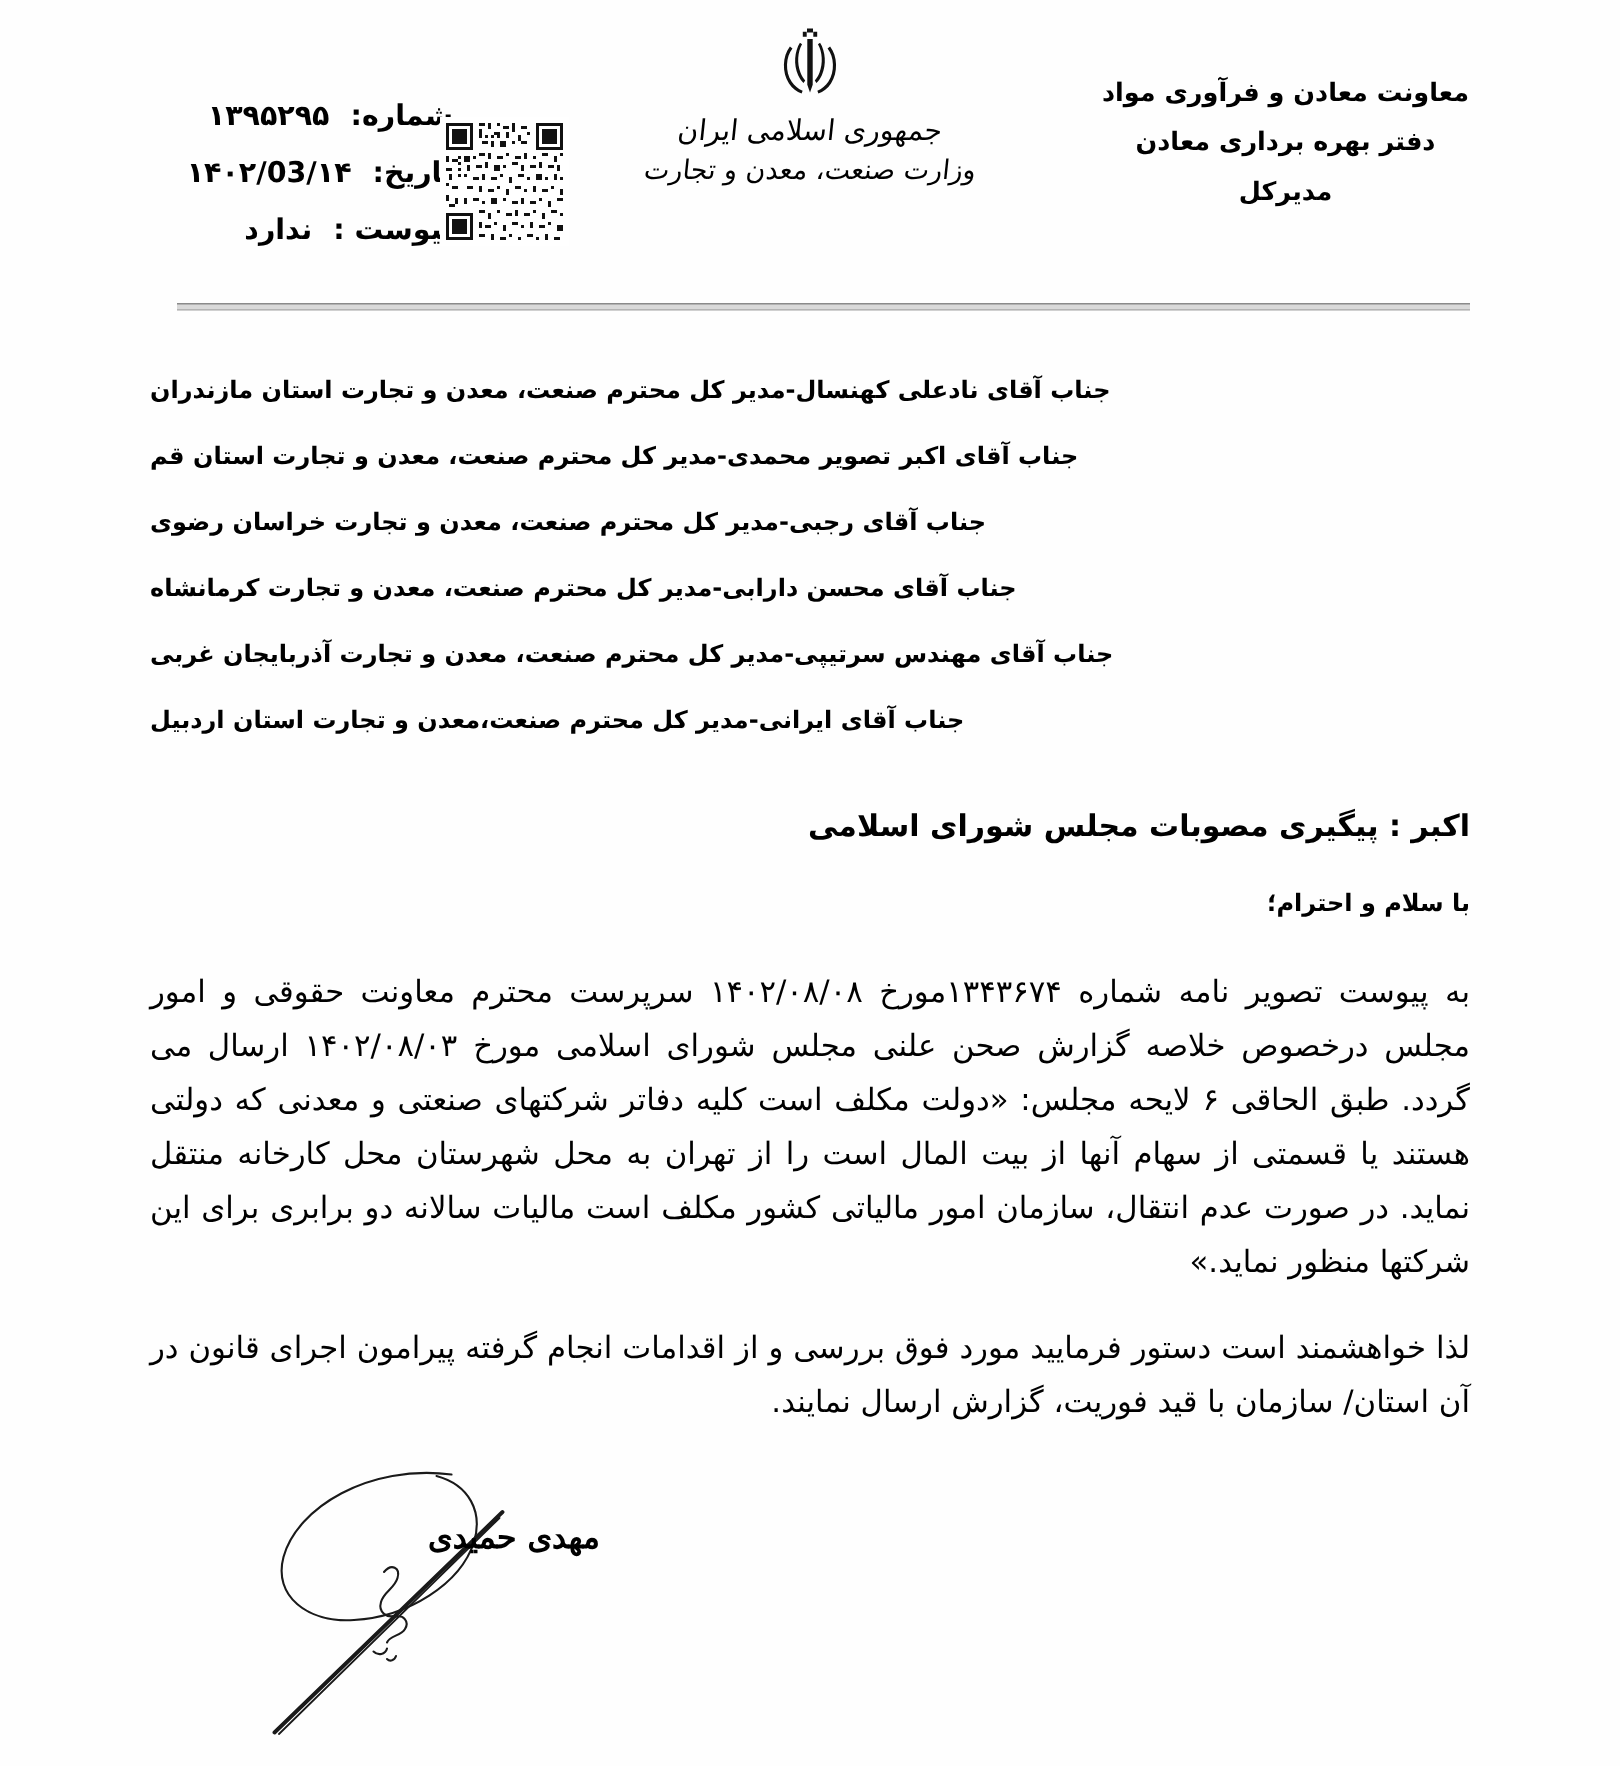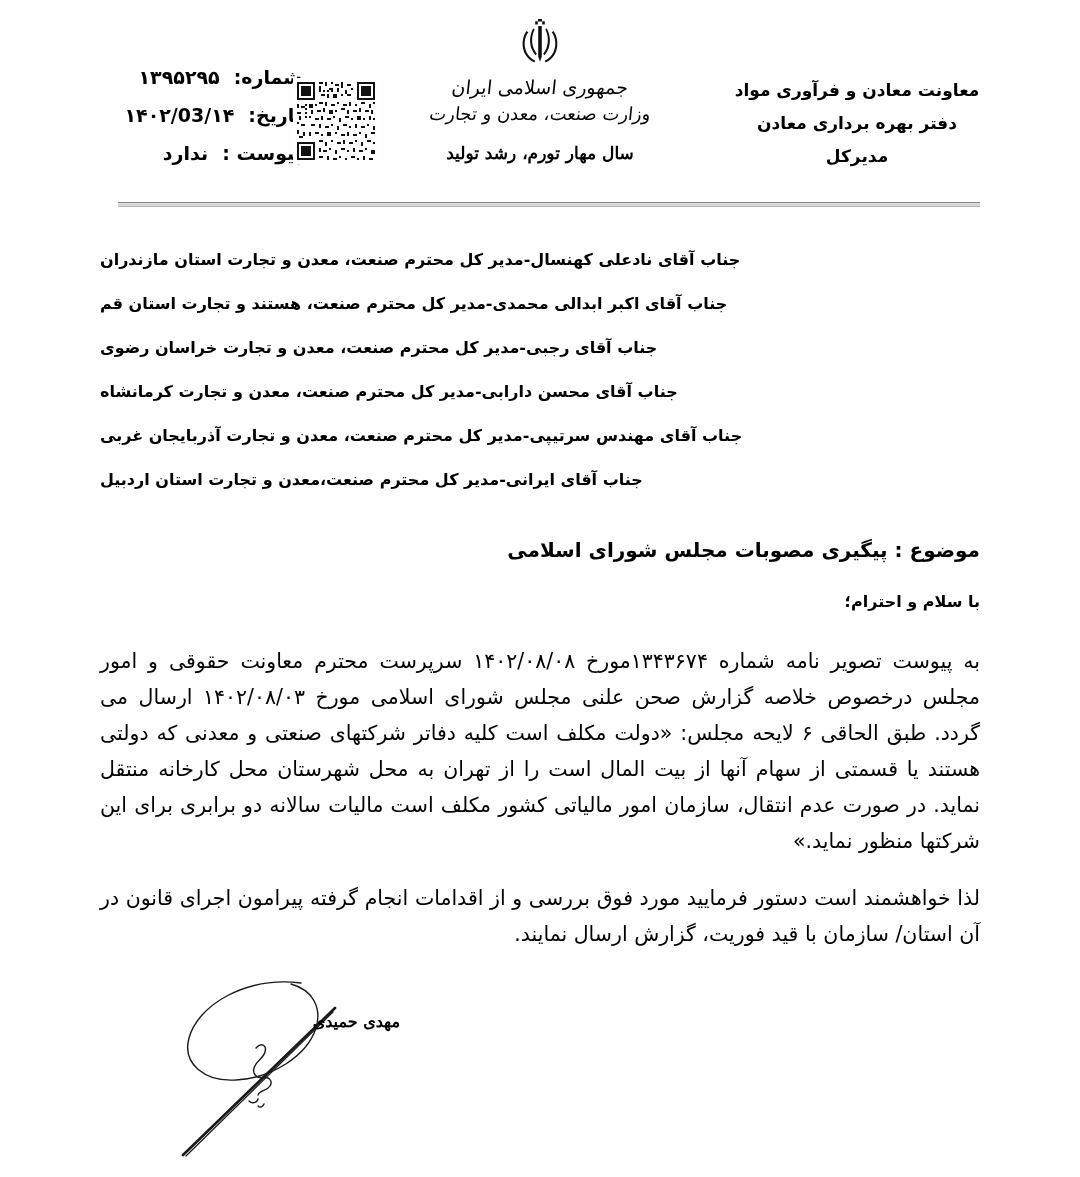--- a/index.html
+++ b/index.html
@@ -84,21 +84,21 @@
     margin-top: 16px;
     font-family: "DejaVu Serif", "Liberation Serif", serif;
     font-size: 17px;
     font-weight: bold;
     white-space: nowrap;
   }
 
   .header-right {
     position: absolute;
     right: 78px;
-    top: 74px;
+    top: 46px;
     width: 290px;
     text-align: center;
     font-size: 17px;
     font-weight: bold;
     line-height: 33px;
   }
 
   .divider {
     position: absolute;
     left: 118px;
@@ -160,21 +160,21 @@
     left: 150px;
     top: 960px;
     width: 260px;
     height: 215px;
   }
   .signature-name {
     position: absolute;
     right: 10px;
     top: 52px;
     font-family: "DejaVu Serif", "Liberation Serif", serif;
-    font-size: 16px;
+    font-size: 21px;
     font-weight: bold;
     white-space: nowrap;
     z-index: 3;
   }
   .signature-mark {
     position: absolute;
     left: 0;
     top: 0;
     z-index: 2;
   }
@@ -349,44 +349,43 @@
 
           <path d="M35.7 10.5 c3.6 5.6 4.4 14.6 1.2 21.6 c-1.0 2.2 -2.3 4.0 -3.6 5.2 l-1.1 -1.6 c1.2 -1.4 2.3 -3.2 3.1 -5.2 c2.5 -6.3 1.9 -14.2 -1.0 -19.0 z"></path>
 
           <path d="M15.6 13.0 c-5.0 6.4 -5.4 17.4 -0.6 24.6 c2.2 3.3 5.2 5.6 8.4 6.8 l0.7 -1.9 c-2.9 -1.2 -5.5 -3.3 -7.4 -6.2 c-4.3 -6.5 -3.9 -16.4 0.6 -22.0 z"></path>
 
           <path d="M42.4 13.0 c5.0 6.4 5.4 17.4 0.6 24.6 c-2.2 3.3 -5.2 5.6 -8.4 6.8 l-0.7 -1.9 c2.9 -1.2 5.5 -3.3 7.4 -6.2 c4.3 -6.5 3.9 -16.4 -0.6 -22.0 z"></path>
         </g>
       </svg>
       <div class="ministry-line">جمهوری اسلامی ایران</div>
       <div class="ministry-line second">وزارت صنعت، معدن و تجارت</div>
-      <div class="year-slogan">سال مهار تورم، رشد تولید</div>
     </div>
 
     <div class="header-right">
       <div>معاونت معادن و فرآوری مواد</div>
       <div>دفتر بهره برداری معادن</div>
       <div>مدیرکل</div>
     </div>
 
     <div class="divider"></div>
   </div>
 
   <div class="content">
 
     <ul class="recipients">
       <li class="recipient">جناب آقای نادعلی کهنسال-مدیر کل محترم صنعت، معدن و تجارت استان مازندران</li>
-      <li class="recipient">جناب آقای اکبر ابدالی محمدی-مدیر کل محترم صنعت، هستند و تجارت استان قم</li>
+      <li class="recipient">جناب آقای اکبر تصویر محمدی-مدیر کل محترم صنعت، معدن و تجارت استان قم</li>
       <li class="recipient">جناب آقای رجبی-مدیر کل محترم صنعت، معدن و تجارت خراسان رضوی</li>
       <li class="recipient">جناب آقای محسن دارابی-مدیر کل محترم صنعت، معدن و تجارت کرمانشاه</li>
       <li class="recipient">جناب آقای مهندس سرتیپی-مدیر کل محترم صنعت، معدن و تجارت آذربایجان غربی</li>
       <li class="recipient">جناب آقای ایرانی-مدیر کل محترم صنعت،معدن و تجارت استان اردبیل</li>
     </ul>
 
-    <div class="subject">موضوع : پیگیری مصوبات مجلس شورای اسلامی</div>
+    <div class="subject">اکبر : پیگیری مصوبات مجلس شورای اسلامی</div>
 
     <div class="greeting">با سلام و احترام؛</div>
 
     <p class="body-para">به پیوست تصویر نامه شماره ۱۳۴۳۶۷۴مورخ ۱۴۰۲/۰۸/۰۸ سرپرست محترم معاونت حقوقی و امور مجلس درخصوص خلاصه گزارش صحن علنی مجلس شورای اسلامی مورخ ۱۴۰۲/۰۸/۰۳ ارسال می گردد. طبق الحاقی ۶ لایحه مجلس: «دولت مکلف است کلیه دفاتر شرکتهای صنعتی و معدنی که دولتی هستند یا قسمتی از سهام آنها از بیت المال است را از تهران به محل شهرستان محل کارخانه منتقل نماید. در صورت عدم انتقال، سازمان امور مالیاتی کشور مکلف است مالیات سالانه دو برابری برای این شرکتها منظور نماید.»</p>
 
     <p class="body-para second">لذا خواهشمند است دستور فرمایید مورد فوق بررسی و از اقدامات انجام گرفته پیرامون اجرای قانون در آن استان/ سازمان با قید فوریت، گزارش ارسال نمایند.</p>
   </div>
 
   <div class="signature-block">
     <svg class="signature-mark" width="260" height="215" viewBox="0 0 260 215">

